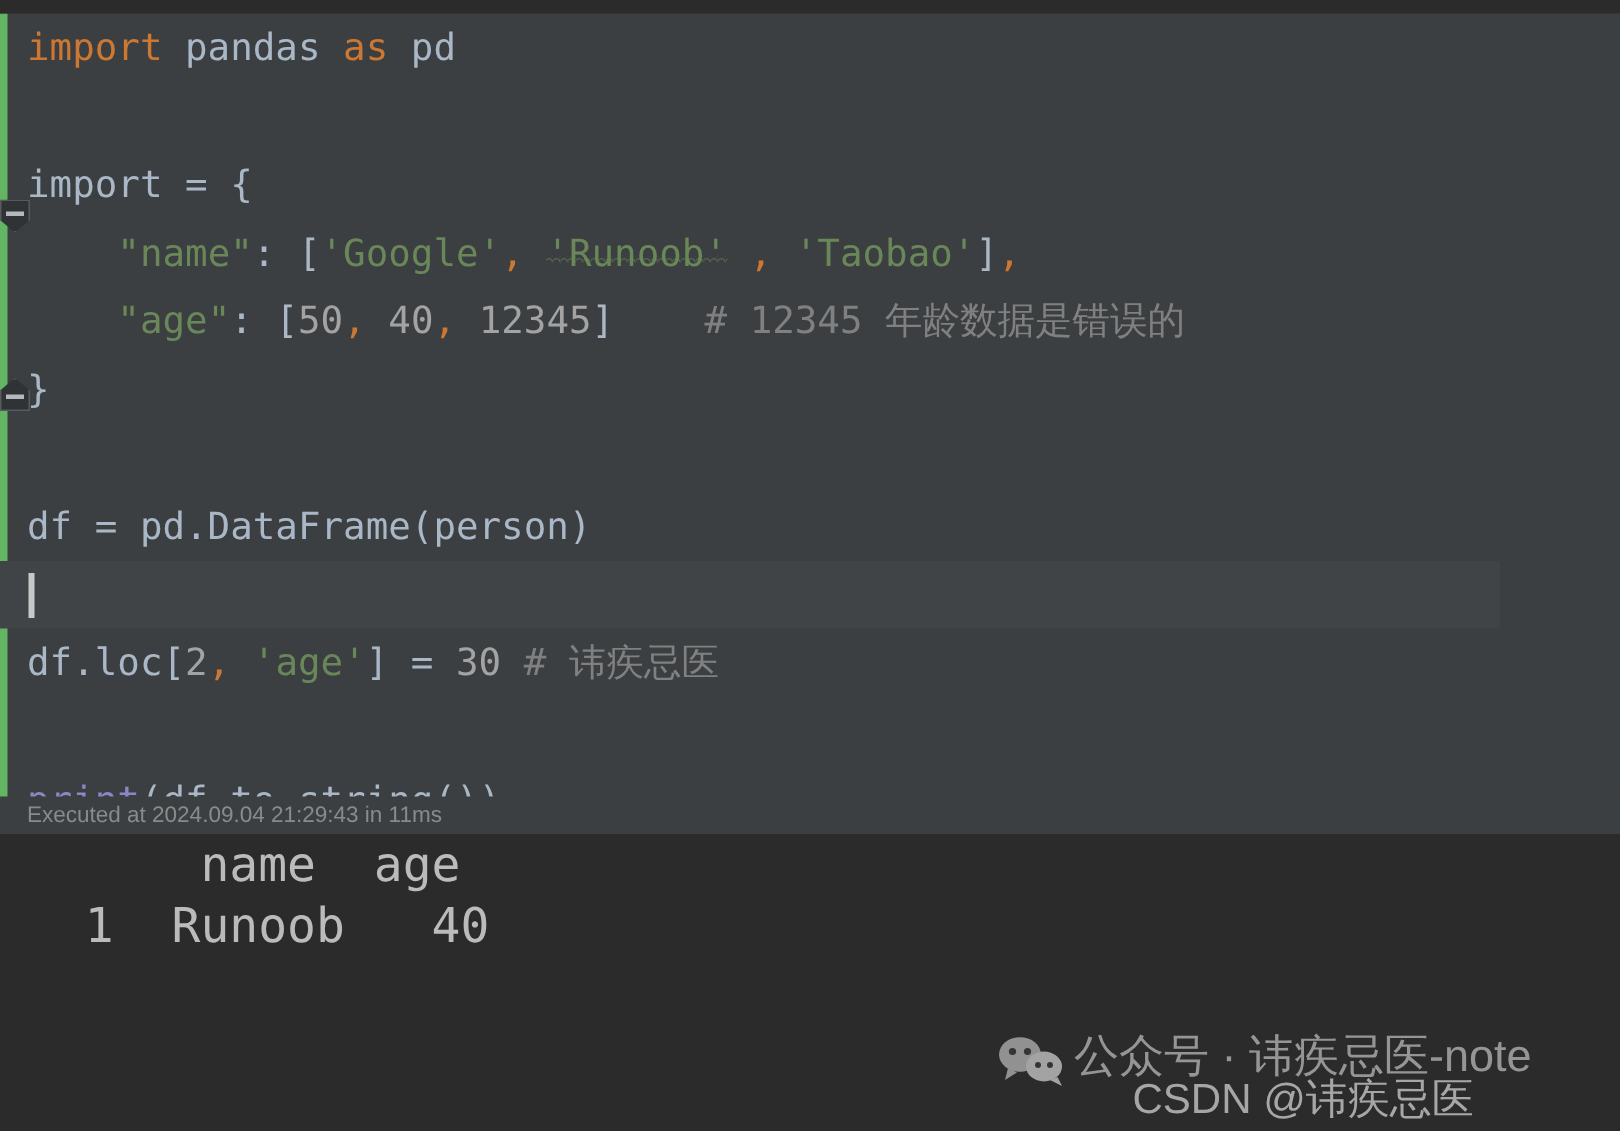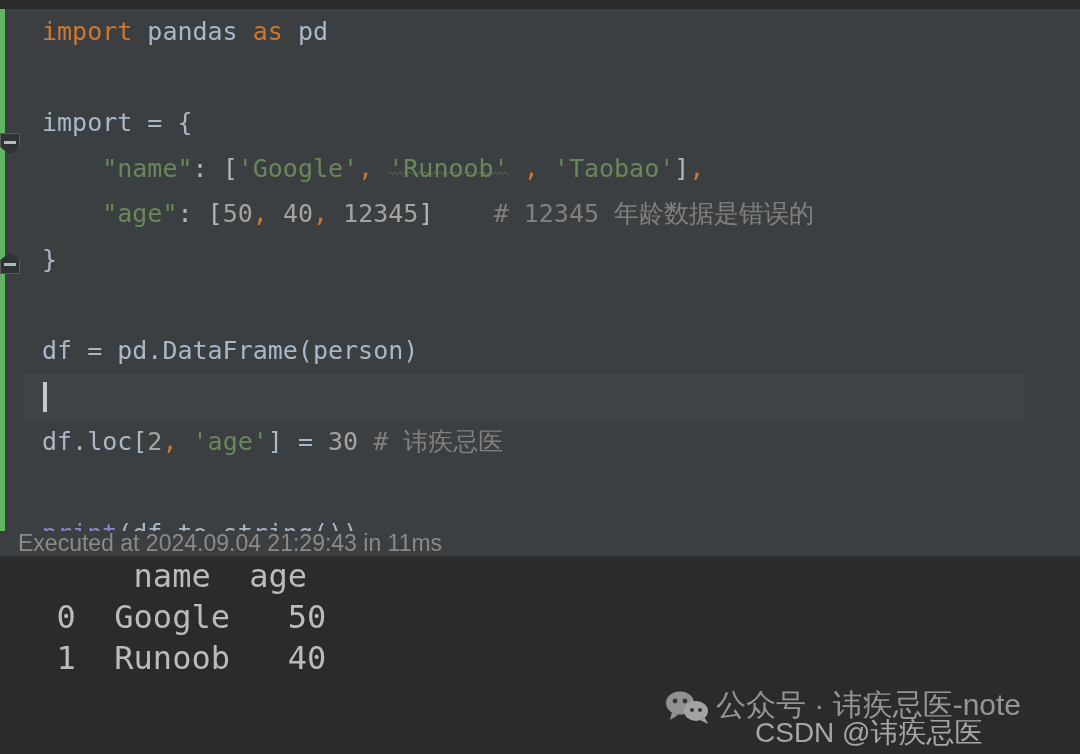--- a/index.html
+++ b/index.html
@@ -42,21 +42,20 @@
     position: absolute;
     left: 0; top: 0;
     width: 5px;
     height: 545px;
     background: #62b562;
   }
   .code-area {
     position: absolute;
     left: 0; top: 0;
     width: 1000px;
-    margin-left: 24px;
   }
   .line {
     position: relative;
     height: 45.6px;
     line-height: 45.6px;
     font-size: 25px;
     letter-spacing: 0px;
     color: #a9b7c6;
     white-space: pre;
     padding-left: 18px;
@@ -148,21 +147,21 @@
     top: 522px;
     width: 1080px;
     height: 25px;
     background: #3c3f41;
   }
   .exec-text {
     position: absolute;
     left: 18px;
     top: 0px;
     font-family: "Liberation Sans", sans-serif;
-    font-size: 23px;
+    font-size: 15px;
     line-height: 25px;
     color: #8a8a8a;
     white-space: pre;
   }
 
   
   .output {
     position: absolute;
     left: 0;
     top: 556px;
@@ -257,21 +256,20 @@
     </div>
 
     <div class="exec-line">
       <div class="exec-text">Executed at 2024.09.04 21:29:43 in 11ms</div>
     </div>
   </div>
 
   <div class="output">
     <div id="out-area">
         <div class="out-line">      name  age</div>
-        <div class="out-line">  0  Google   50</div>
         <div class="out-line">  1  Runoob   40</div>
       </div>
   </div>
 
   <div class="watermark">
     <svg class="wm-icon" viewBox="0 0 48 34">
       <ellipse cx="16" cy="13" rx="14" ry="11.5" fill="#b9b9b9"></ellipse>
       <polygon points="8,22 6,30 14,25" fill="#b9b9b9"></polygon>
       <circle cx="11" cy="11" r="2.4" fill="#3a3a3a"></circle>
       <circle cx="21" cy="11" r="2.4" fill="#3a3a3a"></circle>

